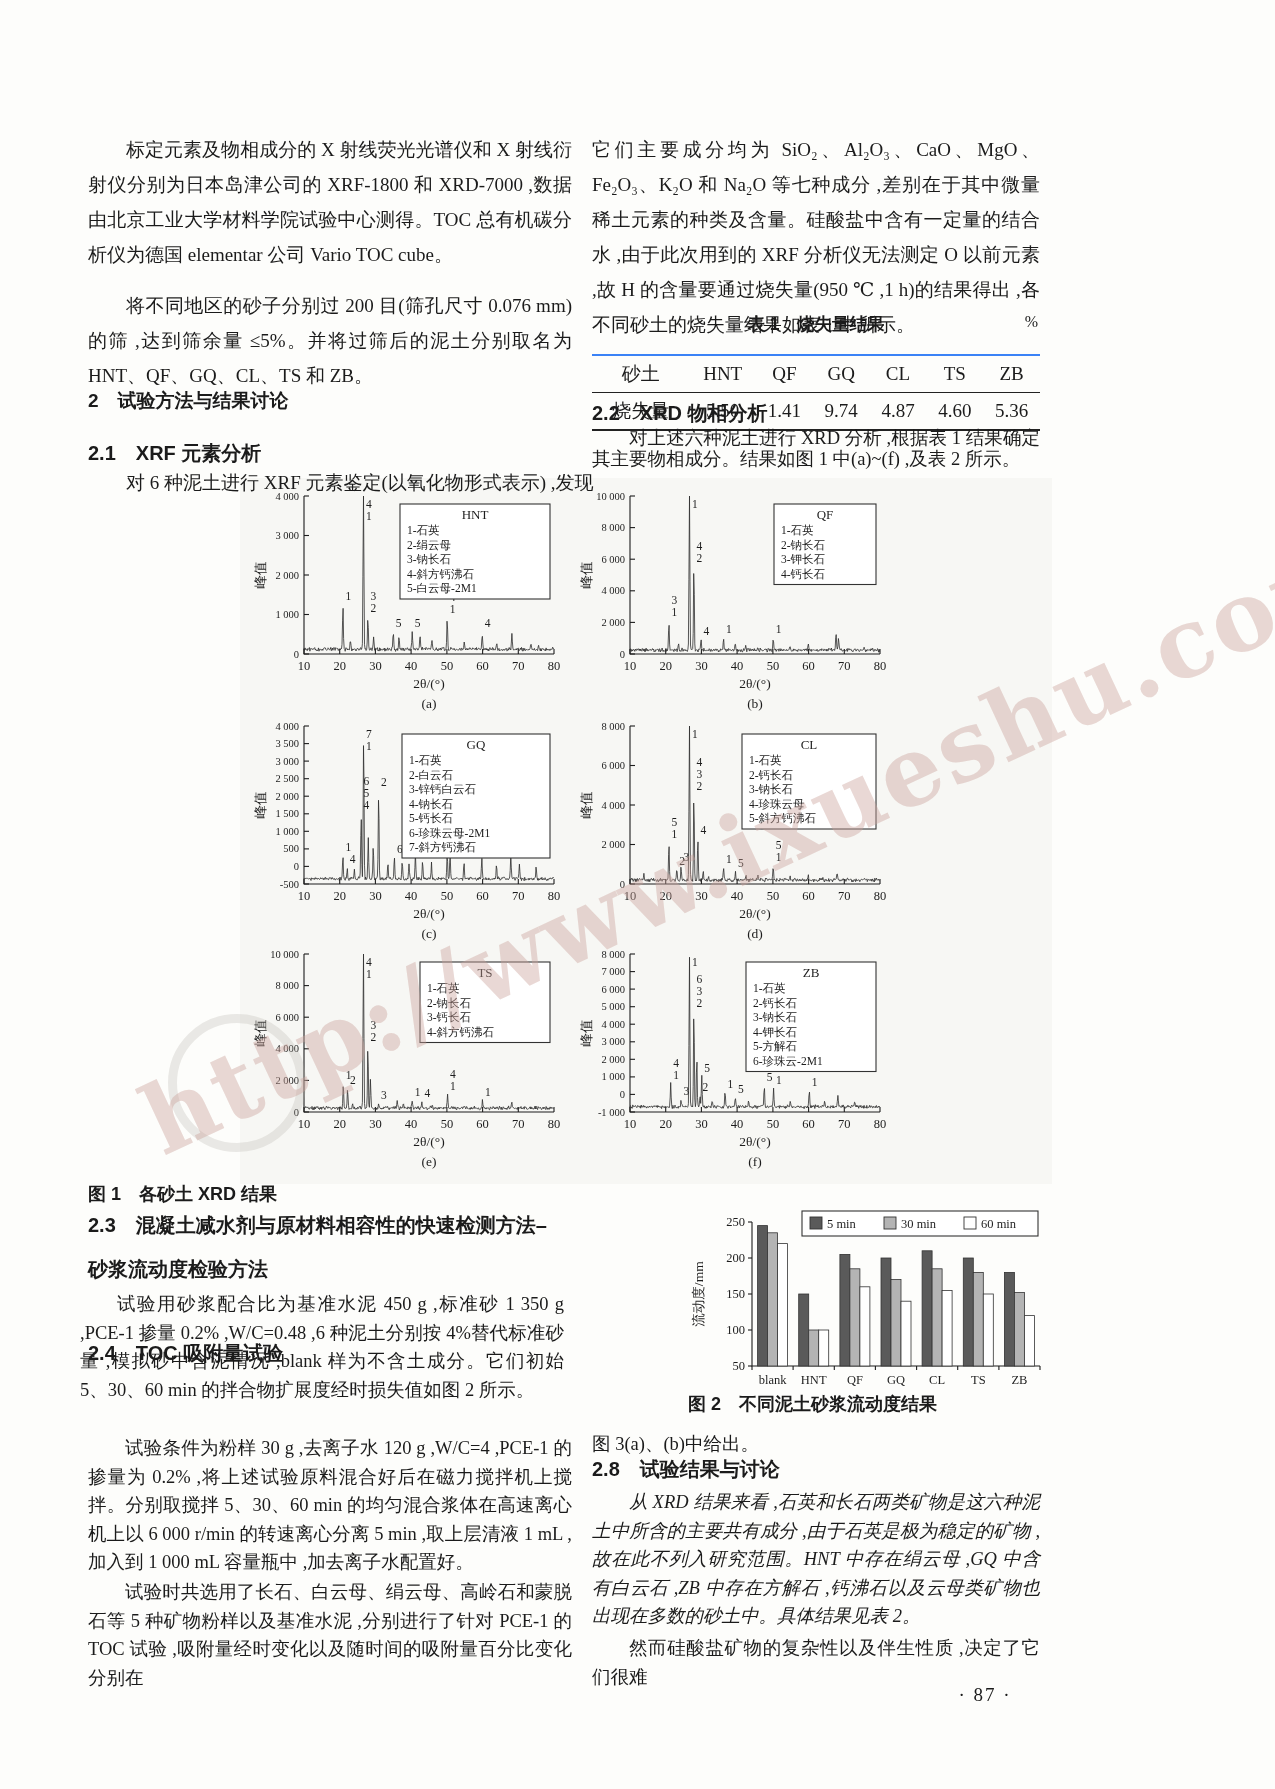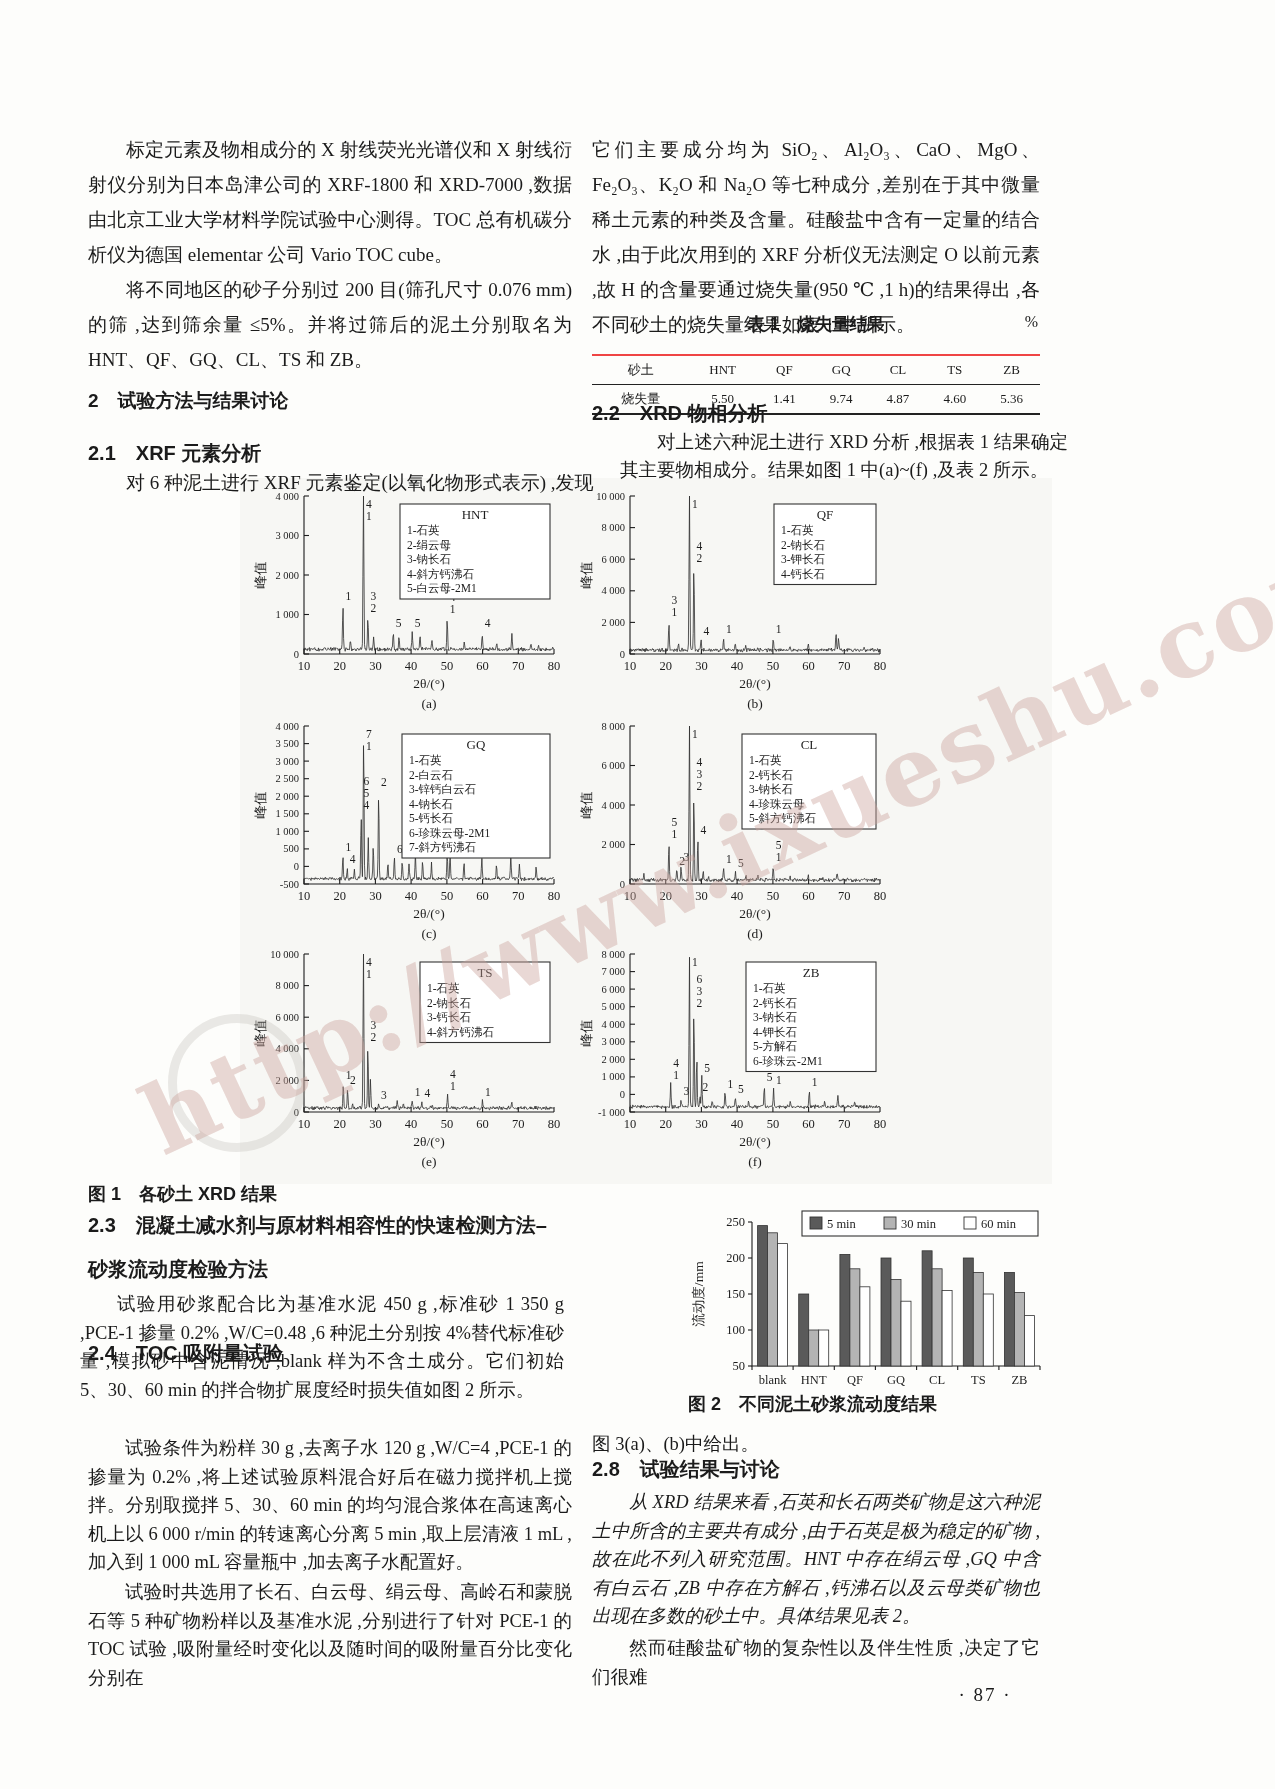--- a/index.html
+++ b/index.html
@@ -16,21 +16,21 @@
   .watermark{position:absolute;left:125px;top:1075px;transform:rotate(-25deg);transform-origin:0 0;
              font-family:"DejaVu Serif","Liberation Serif",serif;font-weight:bold;font-size:96px;
              letter-spacing:3px;color:rgba(202,162,156,0.42);white-space:nowrap;pointer-events:none;z-index:6;}
   .stamp{position:absolute;left:168px;top:1014px;width:120px;height:120px;border-radius:50%;
          border:9px solid rgba(175,170,165,0.25);z-index:5;}
   
   .t1wrap{width:448px;}
   .t1title{position:relative;text-align:center;font-family:"Liberation Sans","DejaVu Sans",sans-serif;
            font-weight:bold;font-size:17.5px;margin-bottom:18px;}
   .t1unit{position:absolute;right:2px;top:1px;font-family:"Liberation Serif",serif;font-weight:normal;font-size:16px;}
-  table.t1{width:100%;border-collapse:collapse;font-size:13px;border-top:2px solid #ef4444;border-bottom:2px solid #222;}
+  table.t1{width:100%;border-collapse:collapse;font-size:19px;border-top:2px solid #3b82f6;border-bottom:2px solid #222;}
   table.t1 th,table.t1 td{font-weight:normal;text-align:center;padding:5px 0;}
   table.t1 thead tr{border-bottom:1.2px solid #222;}
   
   svg text{font-family:"Liberation Serif","DejaVu Serif",serif;fill:#1d1d1d;}
   .ax{stroke:#1d1d1d;stroke-width:1.1;fill:none;}
   .sp{stroke:#2c2c2c;stroke-width:0.8;fill:none;}
   .lg{fill:#ffffff;stroke:#333;stroke-width:1.1;}
   .tk{font-size:10.5px;}
   .tkx{font-size:12.5px;}
   .al{font-size:13.5px;}
@@ -40,21 +40,21 @@
   .pagenum{font-size:19px;letter-spacing:2px;}
 </style>
 </head>
 <body>
 
 <div class="page">
 
   <div class="scan" style="left:240px;top:478px;width:812px;height:706px;"></div>
 
   <div class="blk para ind" style="left:88px;top:132px;width:484px;font-family:Liberation Serif, serif;">标定元素及物相成分的 X 射线荧光光谱仪和 X 射线衍射仪分别为日本岛津公司的 XRF-1800 和 XRD-7000 ,数据由北京工业大学材料学院试验中心测得。TOC 总有机碳分析仪为德国 elementar 公司 Vario TOC cube。</div>
-  <div class="blk para ind" style="left:88px;top:272px;width:484px;">将不同地区的砂子分别过 200 目(筛孔尺寸 0.076 mm)的筛 ,达到筛余量 ≤5%。并将过筛后的泥土分别取名为 HNT、QF、GQ、CL、TS 和 ZB。</div>
+  <div class="blk para ind" style="left:88px;top:288px;width:484px;">将不同地区的砂子分别过 200 目(筛孔尺寸 0.076 mm)的筛 ,达到筛余量 ≤5%。并将过筛后的泥土分别取名为 HNT、QF、GQ、CL、TS 和 ZB。</div>
   <div class="blk h1" style="left:88px;top:388px;">2　试验方法与结果讨论</div>
   <div class="blk h2" style="left:88px;top:440px;">2.1　XRF 元素分析</div>
   <div class="blk para" style="left:88px;top:465px;width:530px;text-indent:2em;white-space:nowrap;">对 6 种泥土进行 XRF 元素鉴定(以氧化物形式表示) ,发现</div>
 
   <div class="blk" id="xrd-a" style="left:252px;top:486px;"><svg viewBox="0 0 315 230" width="315" height="230" role="img">
         <path class="ax" d="M52 10 L52 168 L302 168"></path>
         <line class="ax" x1="52" y1="168.0" x2="57" y2="168.0"></line>
         <text class="tk" x="47" y="171.5" text-anchor="end">0</text>
         <line class="ax" x1="52" y1="128.5" x2="57" y2="128.5"></line>
         <text class="tk" x="47" y="132" text-anchor="end">1 000</text>
@@ -254,21 +254,21 @@
           <td>9.74</td>
           <td>4.87</td>
           <td>4.60</td>
           <td>5.36</td>
         </tr>
       </tbody>
     </table>
   </div>
 
   <div class="blk h2" style="left:592px;top:400px;">2.2　XRD 物相分析</div>
-  <div class="blk ind" style="left:620px;top:428px;width:448px;font-size:18.5px;line-height:28px;text-align:justify;">对上述六种泥土进行 XRD 分析 ,根据表 1 结果确定其主要物相成分。结果如图 1 中(a)~(f) ,及表 2 所示。</div>
+  <div class="blk ind" style="left:592px;top:428px;width:448px;font-size:18.5px;line-height:21px;text-align:justify;">对上述六种泥土进行 XRD 分析 ,根据表 1 结果确定其主要物相成分。结果如图 1 中(a)~(f) ,及表 2 所示。</div>
 
   <div class="blk" id="xrd-b" style="left:578px;top:486px;"><svg viewBox="0 0 315 230" width="315" height="230" role="img">
         <path class="ax" d="M52 10 L52 168 L302 168"></path>
         <line class="ax" x1="52" y1="168.0" x2="57" y2="168.0"></line>
         <text class="tk" x="47" y="171.5" text-anchor="end">0</text>
         <line class="ax" x1="52" y1="136.4" x2="57" y2="136.4"></line>
         <text class="tk" x="47" y="139.9" text-anchor="end">2 000</text>
         <line class="ax" x1="52" y1="104.8" x2="57" y2="104.8"></line>
         <text class="tk" x="47" y="108.3" text-anchor="end">4 000</text>
         <line class="ax" x1="52" y1="73.2" x2="57" y2="73.2"></line>

